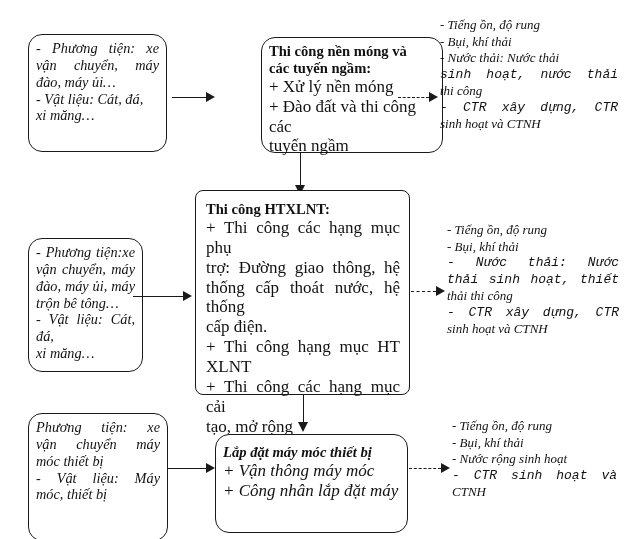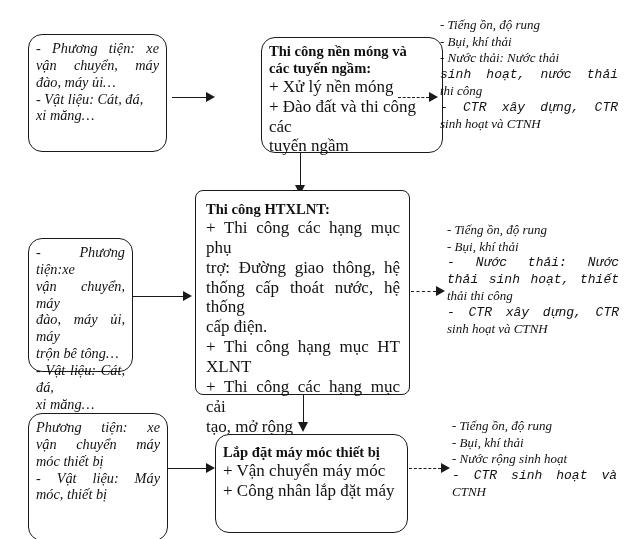--- a/index.html
+++ b/index.html
@@ -135,21 +135,21 @@
     <span class="line">- Nước thải: Nước thải</span>
     <span class="line j">sinh hoạt, nước thải</span>
     <span class="line">thi công</span>
     <span class="line j">- CTR xây dựng, CTR</span>
     <span class="line">sinh hoạt và CTNH</span>
   </div>
 
   <div class="conn v-line" style="left:300px; top:153px; height:32px;"></div>
   <div class="conn arrow-d" style="left:295px; top:185px;"></div>
 
-  <div class="box src-box" style="left:28px; top:238px; width:105px; height:134px;">
+  <div class="box src-box" style="left:28px; top:238px; width:115px; height:134px;">
     <div class="box-inner">
       <span class="line j">- Phương tiện:xe</span>
       <span class="line j">vận chuyển, máy</span>
       <span class="line j">đào, máy ủi, máy</span>
       <span class="line">trộn bê tông…</span>
       <span class="line">- Vật liệu: Cát, đá,</span>
       <span class="line">xi măng…</span>
     </div>
   </div>
 
@@ -193,23 +193,23 @@
       <span class="line">móc thiết bị</span>
       <span class="line j">- Vật liệu: Máy</span>
       <span class="line">móc, thiết bị</span>
     </div>
   </div>
 
   <div class="conn h-line" style="left:168px; top:468px; width:38px;"></div>
   <div class="conn arrow-r" style="left:206px; top:463px;"></div>
 
   <div class="box proc-box" style="left:215px; top:434px; width:193px; height:99px;">
-    <div class="box-inner" style="padding:9px 7px 4px 7px;">
+    <div class="box-inner" style="padding:9px 7px 4px 7px;font-style:italic;">
       <span class="proc-title">Lắp đặt máy móc thiết bị</span>
-      <span class="proc-line">+ Vận chuyển máy móc</span>
+      <span class="proc-line">+ Vận thông máy móc</span>
       <span class="proc-line">+ Công nhân lắp đặt máy</span>
     </div>
   </div>
 
   <div class="conn h-line dashed" style="left:409px; top:468px; width:32px;"></div>
   <div class="conn arrow-r" style="left:441px; top:463px;"></div>
 
   <div class="outs" style="left:452px; top:418px; width:165px;">
     <span class="line">- Tiếng ồn, độ rung</span>
     <span class="line">- Bụi, khí thải</span>

